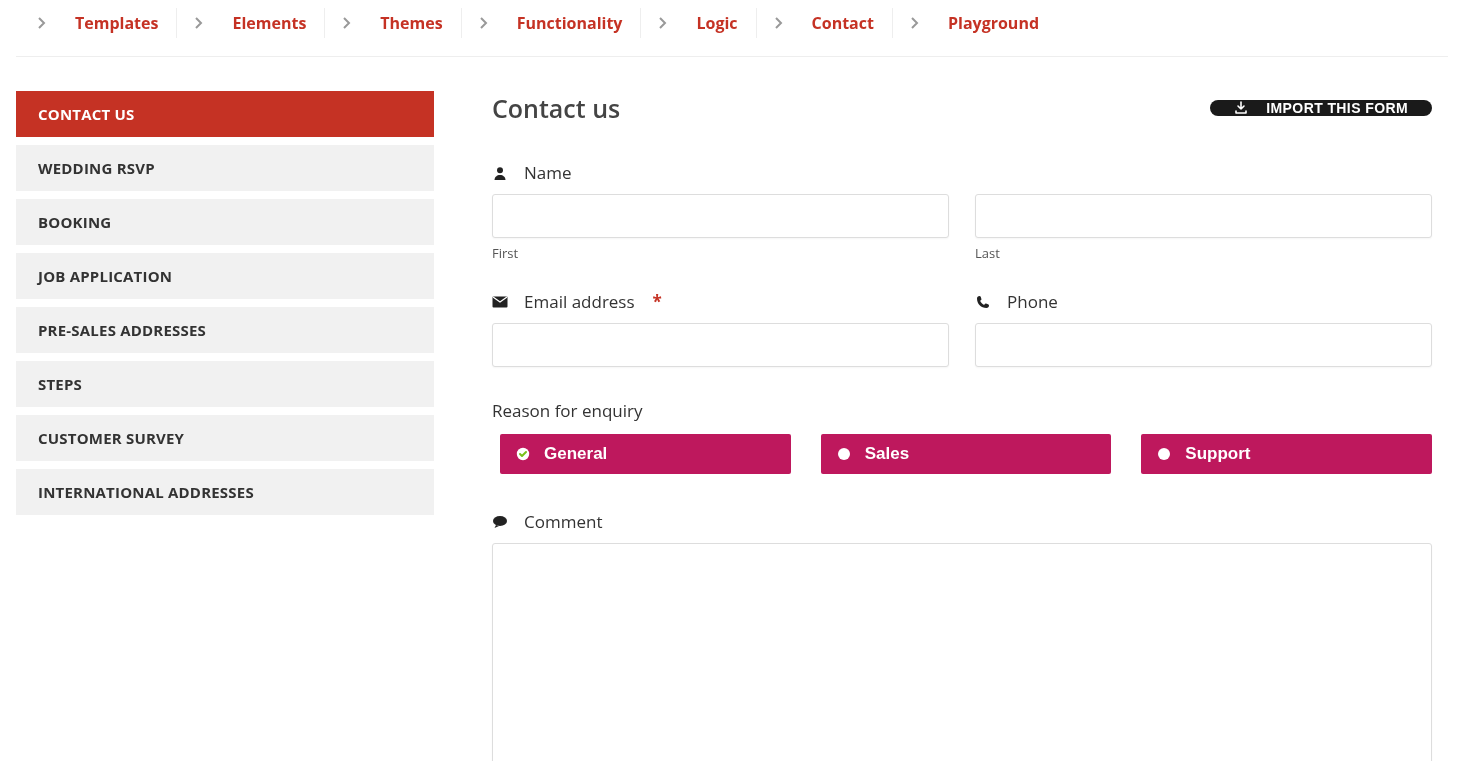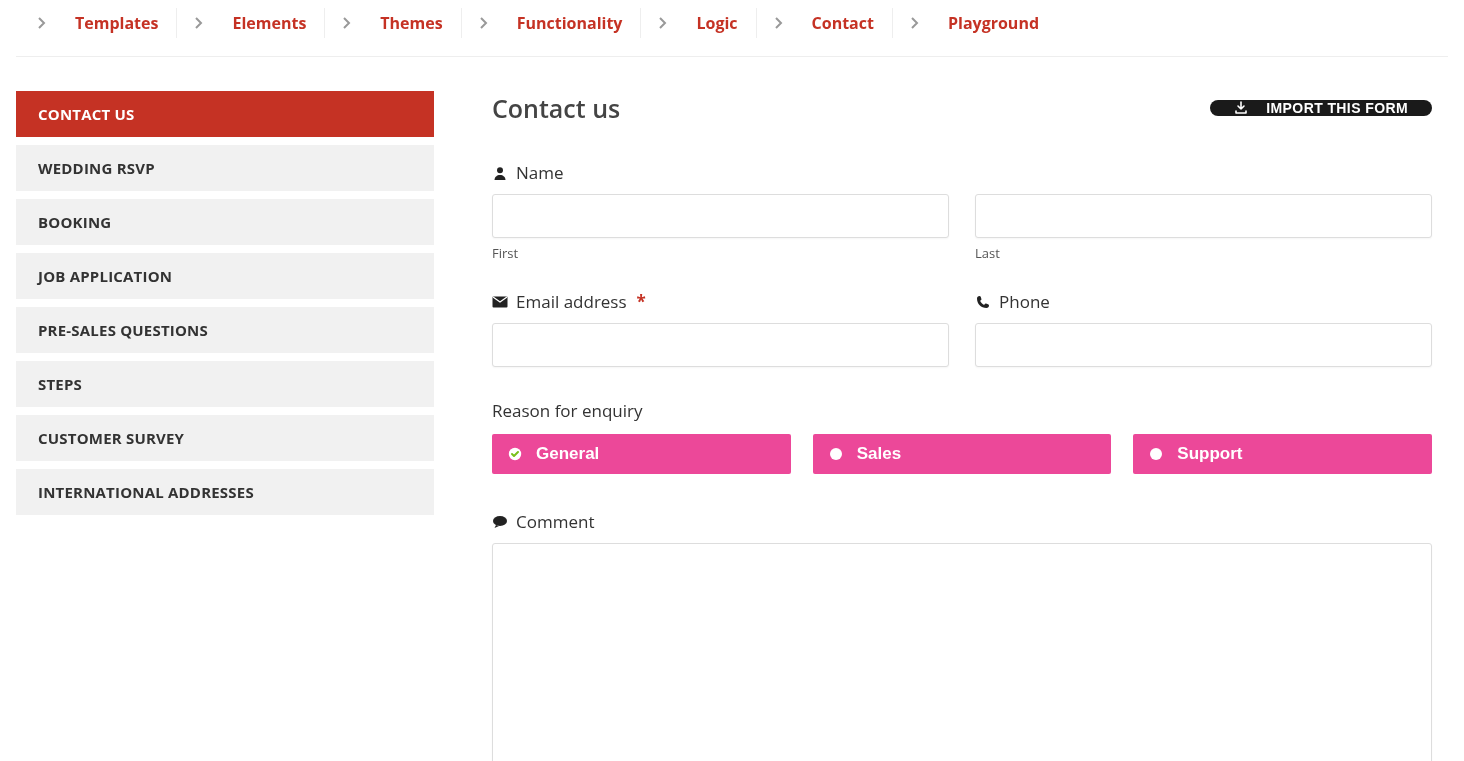--- a/index.html
+++ b/index.html
@@ -94,21 +94,21 @@
   .import-btn .icon { font-size: 13px; display:inline-flex; }
   .form-row {
     display: flex;
     gap: 26px;
     margin-bottom: 28px;
   }
   .form-col { flex: 1; }
   .field-label {
     display: flex;
     align-items: center;
-    gap: 8px;
+    gap: 16px;
     font-size: 17px;
     color: #333;
     margin-bottom: 10px;
   }
   .field-label .ic { width: 16px; display:inline-flex; justify-content:center; color:#222; }
   .req { color: #c53224; font-weight: 700; margin-left: 2px; }
   .text-input {
     width: 100%;
     height: 44px;
     border: 1px solid #ddd;
@@ -128,31 +128,32 @@
     color: #333;
     margin-bottom: 12px;
   }
   .options-row {
     display: flex;
     gap: 22px;
     margin-bottom: 36px;
   }
   .option-btn {
     flex: 1;
-    background: #ec4899;
+    background: #be185d;
     color: #fff;
     border: none;
     padding: 10px 16px;
     font-size: 17px;
     font-weight: 600;
     display: flex;
     align-items: center;
     gap: 14px;
     cursor: pointer;
     border-radius: 2px;
+    margin-left: 8px;
   }
   .option-btn .radio-ic {
     width: 14px; height: 14px;
     display: inline-flex; align-items:center; justify-content:center;
   }
   .textarea {
     width: 100%;
     min-height: 230px;
     border: 1px solid #ddd;
     border-radius: 3px;
@@ -236,21 +237,21 @@
     <div class="sidebar-item">
       <span>WEDDING RSVP</span>
     </div>
     <div class="sidebar-item">
       <span>BOOKING</span>
     </div>
     <div class="sidebar-item">
       <span>JOB APPLICATION</span>
     </div>
     <div class="sidebar-item">
-      <span>PRE-SALES QUESTIONS</span>
+      <span>PRE-SALES ADDRESSES</span>
     </div>
     <div class="sidebar-item">
       <span>STEPS</span>
     </div>
     <div class="sidebar-item">
       <span>CUSTOMER SURVEY</span>
     </div>
     <div class="sidebar-item">
       <span>INTERNATIONAL ADDRESSES</span>
     </div>

